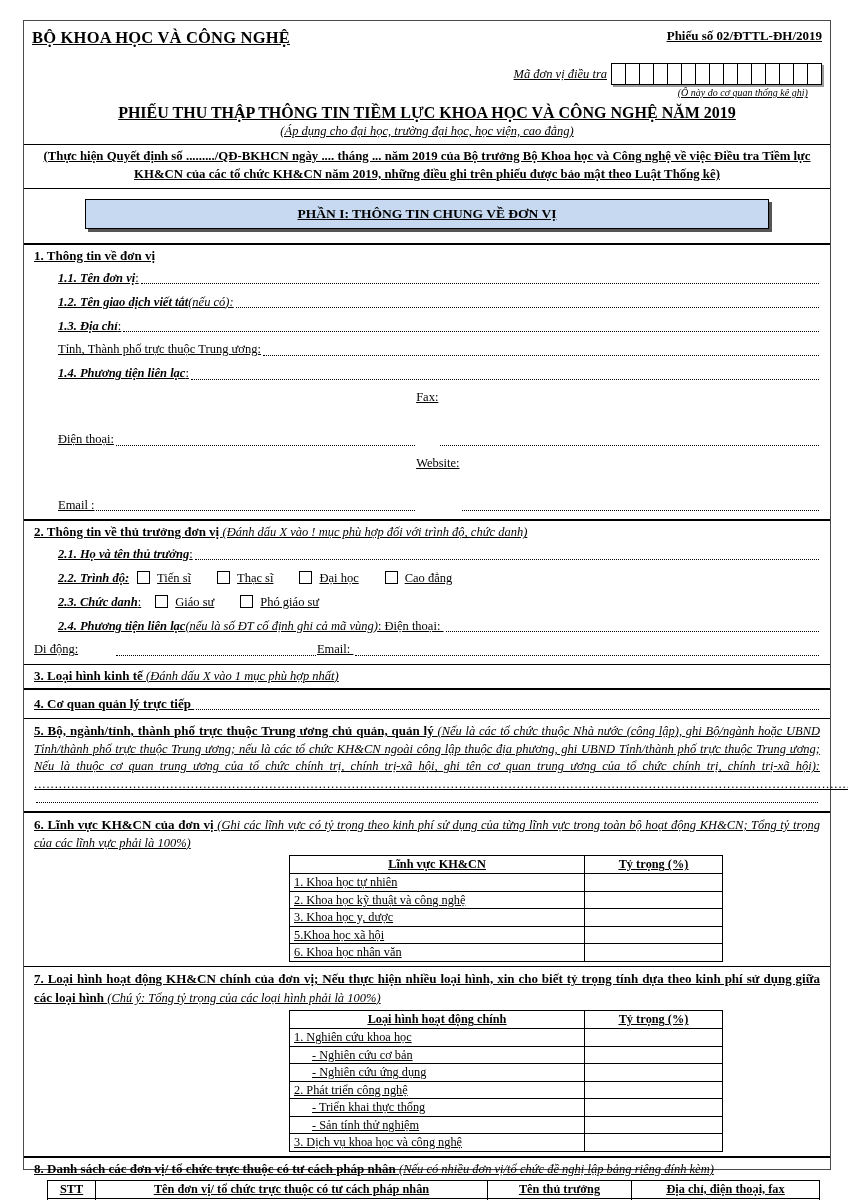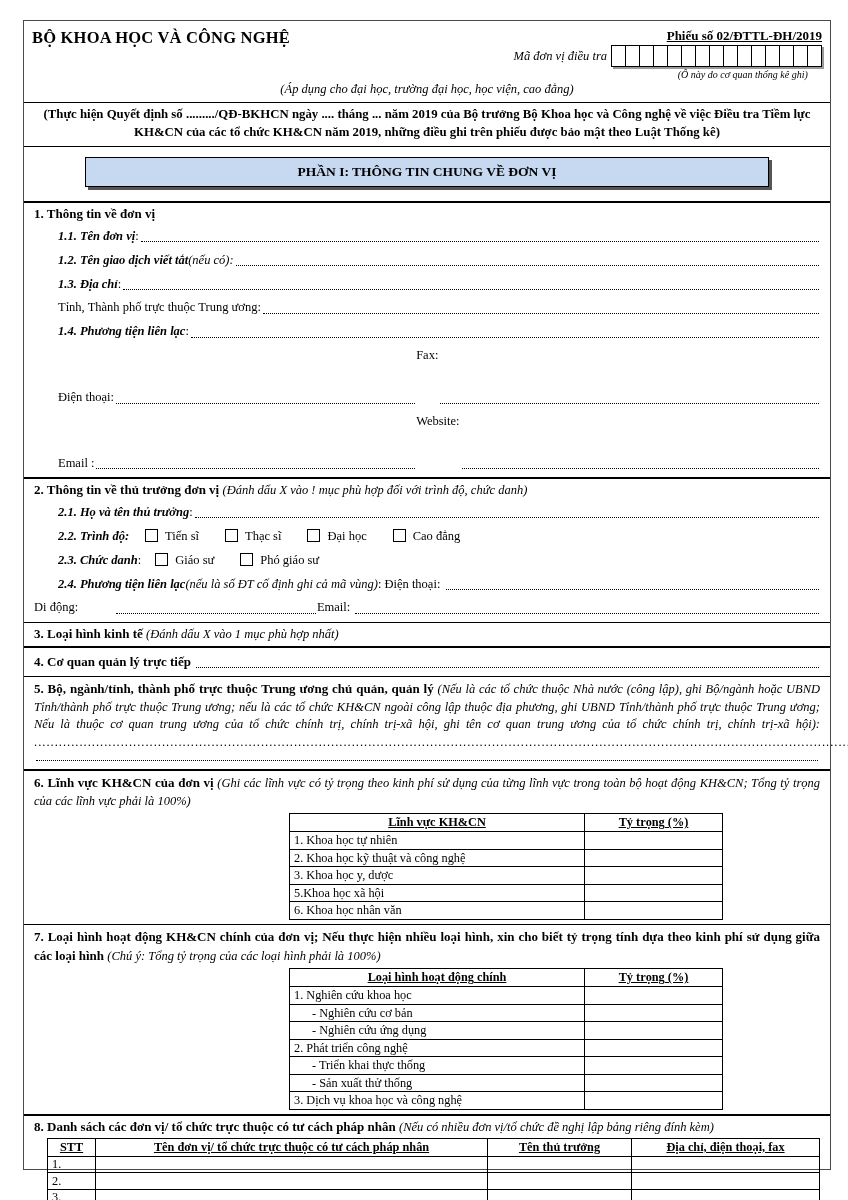--- a/index.html
+++ b/index.html
@@ -4,28 +4,28 @@
 <style>
   * { margin:0; padding:0; box-sizing:border-box; }
   html,body { background:#fff; }
   body {
     width:848px; height:1200px;
     font-family:"Liberation Serif","DejaVu Serif",serif;
     font-size:12.5px; color:#000; position:relative;
   }
   .form-border {
     position:absolute; left:23px; top:20px; width:808px; height:1150px;
-    border:1px solid #4a4a4a; padding:5px 8px 0 8px; background:#fff;
+    border:1px solid #4a4a4a; padding:5px 8px 0 8px; background:#fff;text-decoration:underline;
   }
   
   .hdr { display:flex; justify-content:space-between; align-items:flex-start; margin-top:2px; }
   .ministry { font-weight:bold; font-size:16.5px; letter-spacing:.2px; }
   .hdr-right { text-align:right; }
   .form-no { font-weight:bold; font-size:13px; text-decoration:underline; }
-  .code-row { display:flex; align-items:center; justify-content:flex-end; margin-top:1px; }
+  .code-row { display:flex; align-items:center; justify-content:flex-end; margin-top:19px; }
   .code-label { font-style:italic; margin-right:4px; }
   .code-cells { display:flex; box-shadow:2px 2px 0 rgba(120,120,120,.75); }
   .code-cell { width:15px; height:22px; border:1px solid #000; margin-left:-1px; background:#fff; }
   .code-cell:first-child { margin-left:0; }
   .code-note { font-style:italic; font-size:10px; margin-top:2px; text-align:center; padding-left:150px; }
   
   .title { text-align:center; font-weight:bold; font-size:16px; margin-top:6px; }
   .subtitle { text-align:center; font-style:italic; font-size:12.5px; margin-top:2px; padding-bottom:5px; }
   .sep { border-top:1px solid #000; margin:0 -8px; }
   .sep.thick { border-top-width:2px; }
@@ -96,20 +96,21 @@
             <span class="code-cell"></span>
             <span class="code-cell"></span>
             <span class="code-cell"></span>
             <span class="code-cell"></span>
           </span>
       </div>
       <div class="code-note">(Ô này do cơ quan thống kê ghi)</div>
     </div>
   </div>
 
+  <div class="title">PHIẾU THU THẬP THÔNG TIN TIỀM LỰC KHOA HỌC VÀ CÔNG NGHỆ NĂM 2019</div>
   <div class="subtitle">(Áp dụng cho đại học, trường đại học, học viện, cao đẳng)</div>
   <div class="sep"></div>
   <div class="decree">(Thực hiện Quyết định số ........./QĐ-BKHCN ngày .... tháng ... năm 2019 của Bộ trưởng Bộ Khoa học và Công nghệ về việc Điều tra Tiềm lực KH&amp;CN của các tổ chức KH&amp;CN năm 2019, những điều ghi trên phiếu được bảo mật theo Luật Thống kê)</div>
   <div class="sep"></div>
 
   <div class="banner" style="background: rgb(198, 217, 241);">PHẦN I: THÔNG TIN CHUNG VỀ ĐƠN VỊ</div>
   <div class="sep thick"></div>
 
   <div class="sec">
     <div class="sh">1. Thông tin về đơn vị</div>
@@ -163,21 +164,21 @@
   <div class="sec">
     <div>
       <span class="sh">2. Thông tin về thủ trưởng đơn vị </span><span class="it">(Đánh dấu X vào ! mục phù hợp đối với trình độ, chức danh)</span>
     </div>
     <div class="frow ind">
       <span class="bi">2.1. Họ và tên thủ trưởng</span>
         <span>:</span>
       <span class="dots"></span>
     </div>
     <div class="frow ind">
-      <span class="bi" style="margin-right:16px">2.2. Trình độ:</span>
+      <span class="bi" style="margin-right:8px">2.2. Trình độ:</span>
       <span class="cbi"><span class="cb"></span><span>Tiến sĩ</span></span>
       <span class="cbi"><span class="cb"></span><span>Thạc sĩ</span></span>
       <span class="cbi"><span class="cb"></span><span>Đại học</span></span>
       <span class="cbi"><span class="cb"></span><span>Cao đẳng</span></span>
     </div>
     <div class="frow ind">
       <span class="bi">2.3. Chức danh</span>
         <span style="margin-right:14px">:</span>
       <span class="cbi"><span class="cb"></span><span>Giáo sư</span></span>
       <span class="cbi"><span class="cb"></span><span>Phó giáo sư</span></span>
@@ -291,21 +292,21 @@
           </tr>
       <tr>
             <td>2. Phát triển công nghệ</td>
             <td></td>
           </tr>
       <tr class="row-ind">
             <td>- Triển khai thực thống</td>
             <td></td>
           </tr>
       <tr class="row-ind">
-            <td>- Sản xuất thử thống</td>
+            <td>- Sản tính thử nghiệm</td>
             <td></td>
           </tr>
       <tr>
             <td>3. Dịch vụ khoa học và công nghệ</td>
             <td></td>
           </tr>
     </tbody>
       </table>
   </div>
   <div class="sep thick"></div>

